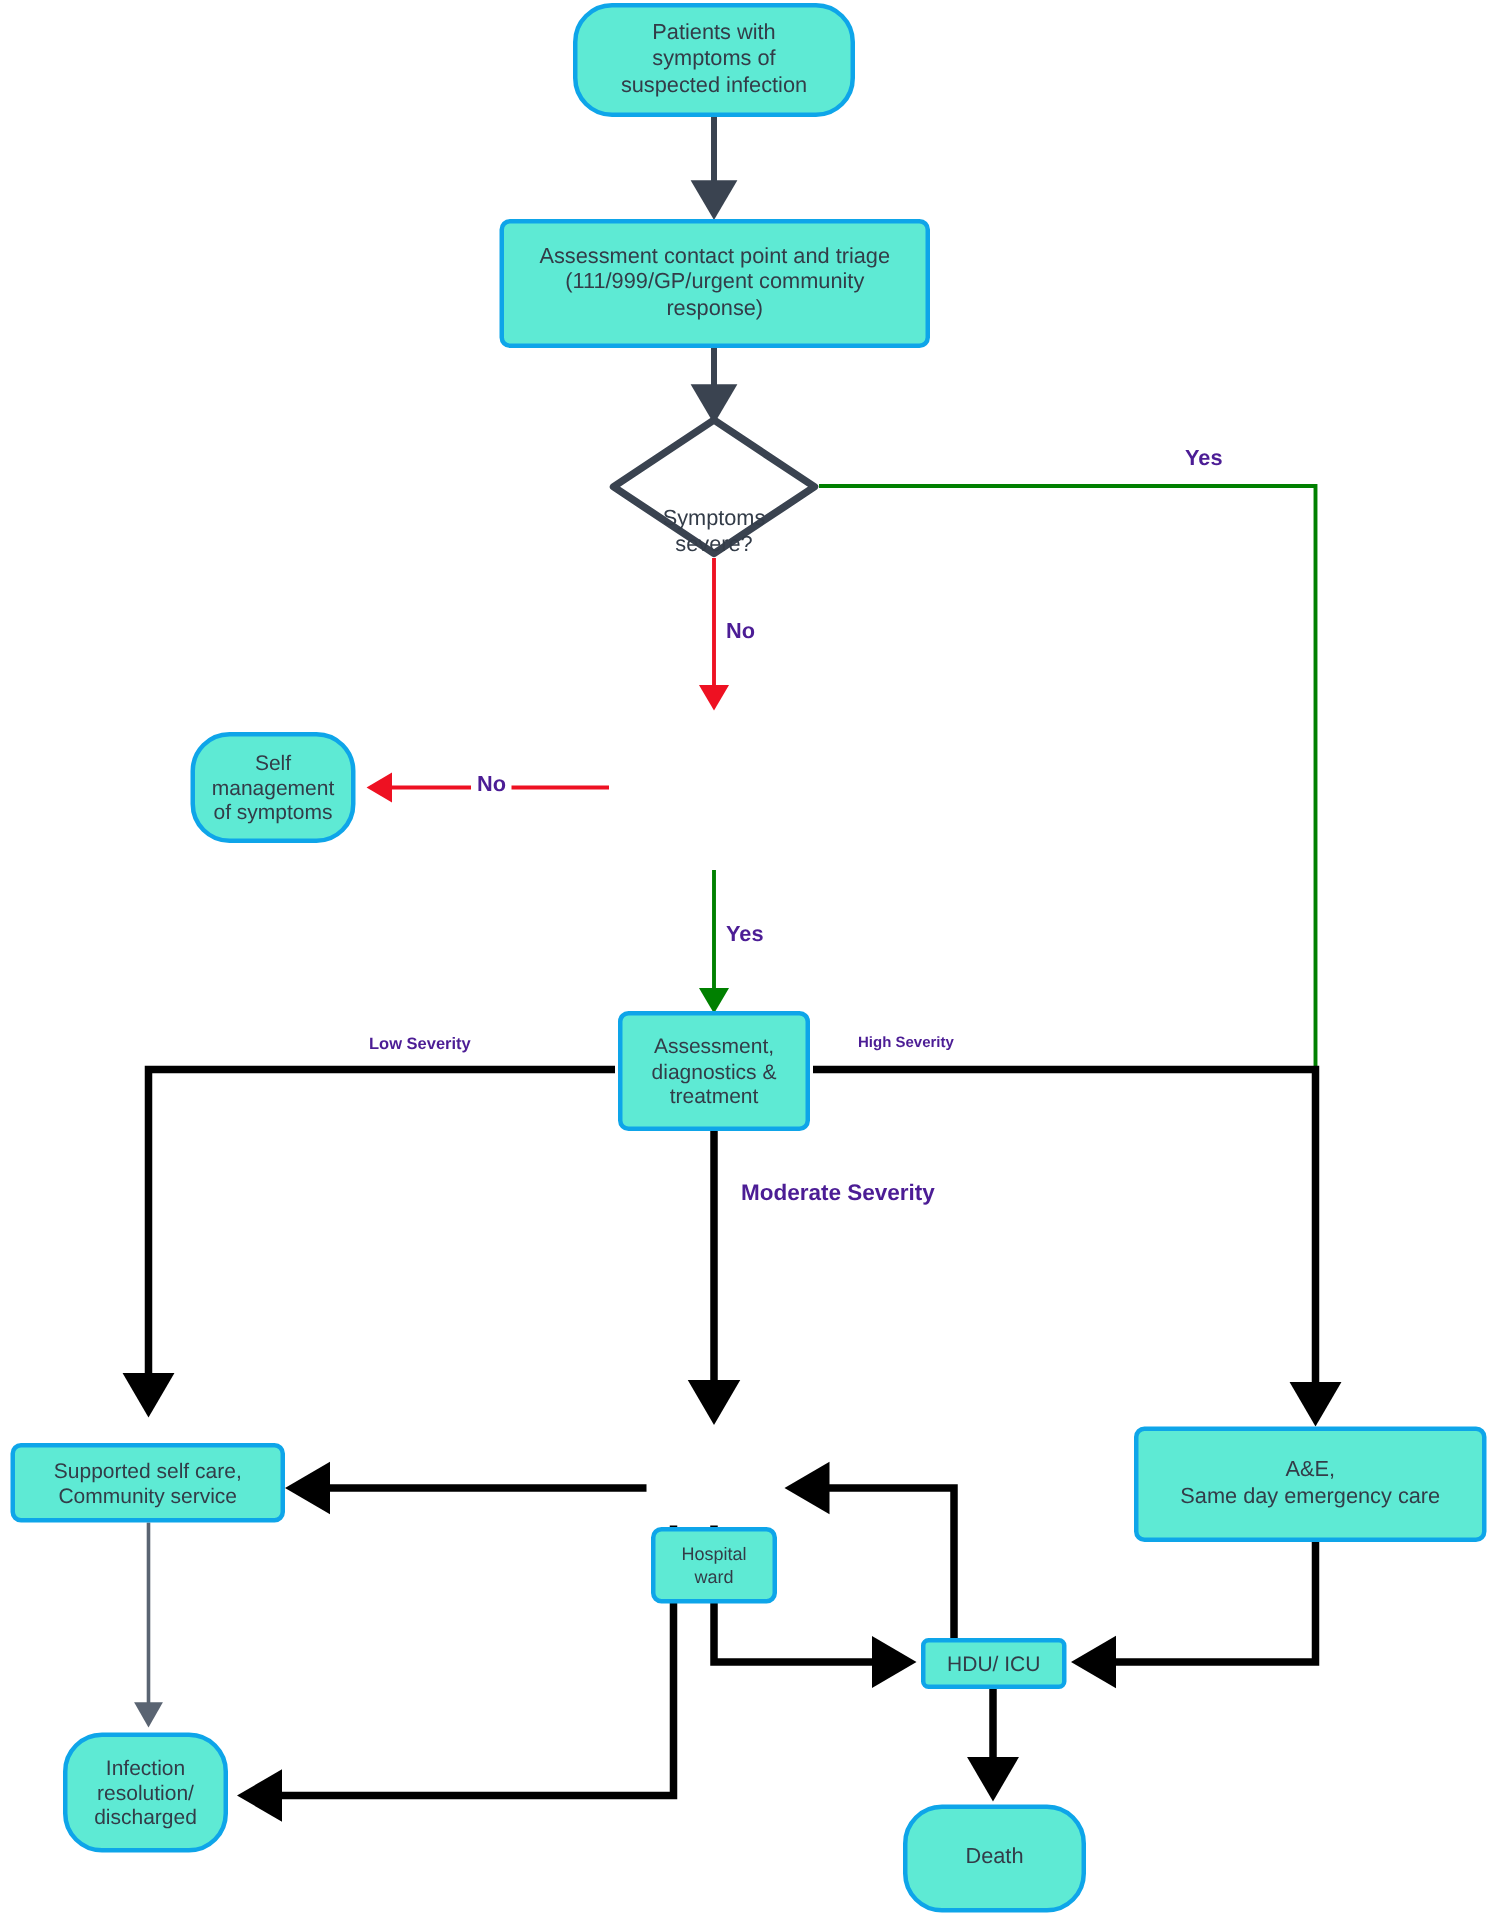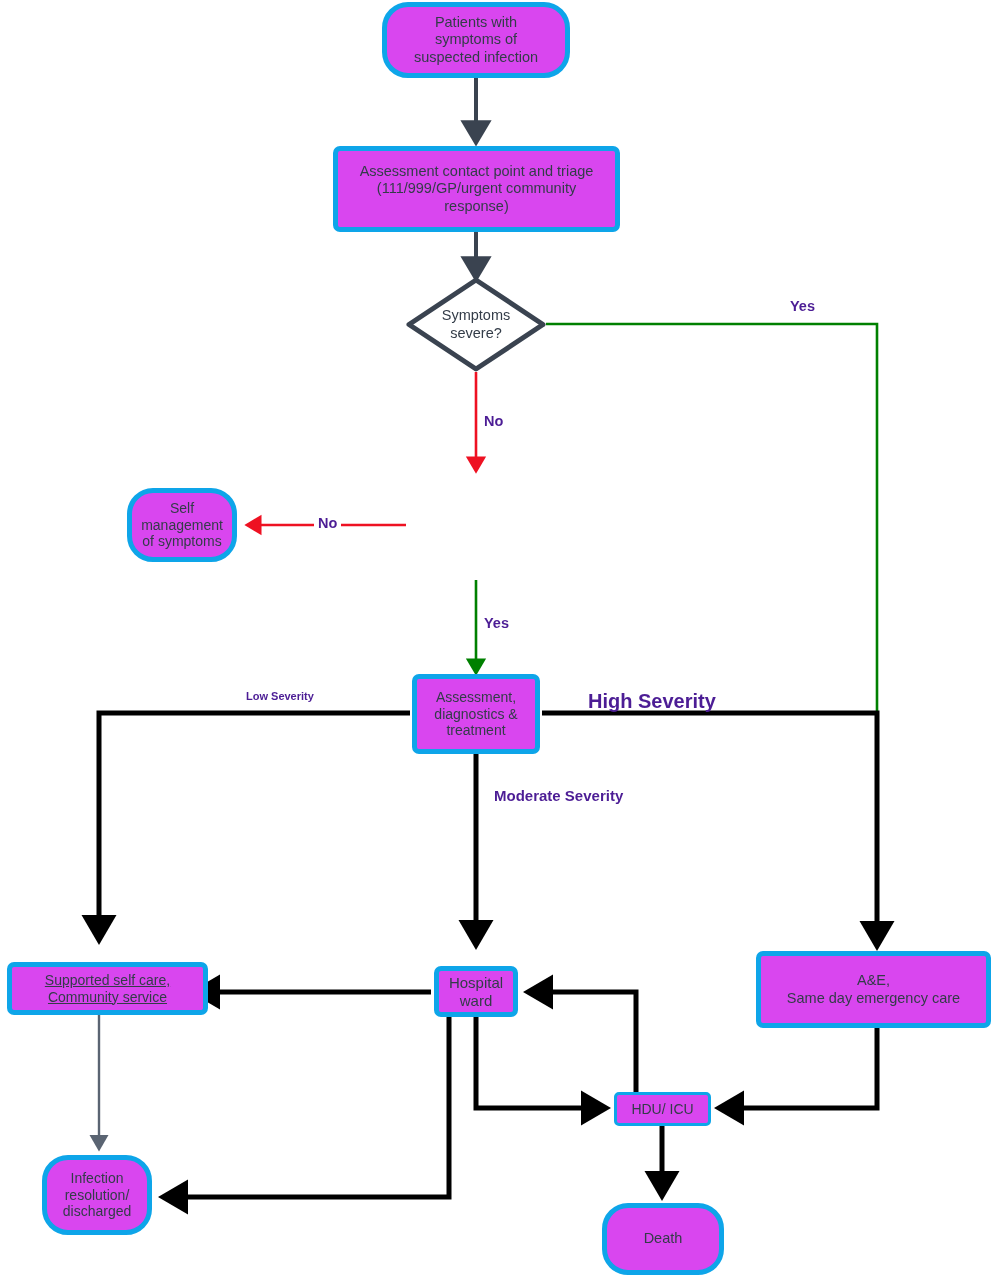--- a/index.html
+++ b/index.html
@@ -1,26 +1,26 @@
 <!DOCTYPE html>
 <html><head>
 <meta charset="utf-8">
 <style>
   html,body{margin:0;padding:0;background:#ffffff;}
   body{font-family:"Liberation Sans", sans-serif;}
   #canvas{position:relative;width:1000px;height:1276px;background:#ffffff;overflow:hidden;}
   #edges{position:absolute;left:0;top:0;width:1000px;height:1276px;}
   .node{position:absolute;box-sizing:border-box;display:flex;align-items:center;justify-content:center;
-        text-align:center;color:#333c48;background:#d946ef;border:5px solid #0ea5e9;line-height:1.18;}
+        text-align:center;color:#333c48;background:#5eead4;border:3px solid #0ea5e9;line-height:1.18;}
   .node.term{border-radius:26px;}
   .node.proc{border-radius:7px;}
   .node.small{border-radius:5px;border-width:3px;}
   .lbl{position:absolute;font-weight:bold;color:#4c1d95;white-space:nowrap;}
   .diamond-wrap{position:absolute;}
-  .diamond-txt{position:absolute;left:0;top:0;width:100%;height:100%;display:flex;align-items:center;
+  .diamond-txt{position:absolute;left:0;top:0;width:100%;height:100%;display:flex;align-items:flex-end;
                justify-content:center;text-align:center;color:#333c48;line-height:1.18;}
 </style>
 </head>
 <body>
 
 <div id="canvas">
 
   <svg id="edges" viewBox="0 0 1000 1276">
     <defs>
       <marker id="ar-dark" markerWidth="9" markerHeight="9" refX="5.2" refY="4.5" orient="auto" markerUnits="strokeWidth">
@@ -141,28 +141,28 @@
   </div>
 
   <div class="node proc" style="left:412px;top:674px;width:128px;height:80px;font-size:14px;">
     <div>
       <span>Assessment,</span><br>
       <span>diagnostics &amp;</span><br>
       <span>treatment</span>
     </div>
   </div>
 
-  <div class="node proc" style="left:7px;top:962px;width:201px;height:53px;font-size:14px;text-decoration:underline;">
+  <div class="node proc" style="left:7px;top:962px;width:183px;height:53px;font-size:14px;">
     <div>
       <span>Supported self care,</span><br>
       <span>Community service</span>
     </div>
   </div>
 
-  <div class="node proc" style="left:434px;top:966px;width:84px;height:51px;font-size:15px;">
+  <div class="node proc" style="left:434px;top:1018px;width:84px;height:51px;font-size:12px;">
     <div>
       <span>Hospital</span><br>
       <span>ward</span>
     </div>
   </div>
 
   <div class="node proc" style="left:756px;top:951px;width:235px;height:77px;font-size:14.5px;">
     <div>
       <span>A&amp;E,</span><br>
       <span>Same day emergency care</span>
@@ -188,17 +188,17 @@
   <div class="lbl" style="left:790px;top:298px;font-size:14.5px;">Yes</div>
 
   <div class="lbl" style="left:484px;top:413px;font-size:14.5px;">No</div>
 
   <div class="lbl" style="left:314px;top:515px;font-size:14.5px;background:#ffffff;padding:0 4px;">No</div>
 
   <div class="lbl" style="left:484px;top:615px;font-size:14.5px;">Yes</div>
 
   <div class="lbl" style="left:246px;top:690px;font-size:11px;">Low Severity</div>
 
-  <div class="lbl" style="left:588px;top:690px;font-size:20px;">High Severity</div>
+  <div class="lbl" style="left:572px;top:690px;font-size:10px;">High Severity</div>
 
   <div class="lbl" style="left:494px;top:787px;font-size:15px;">Moderate Severity</div>
 
 </div>
 
 </body></html>

